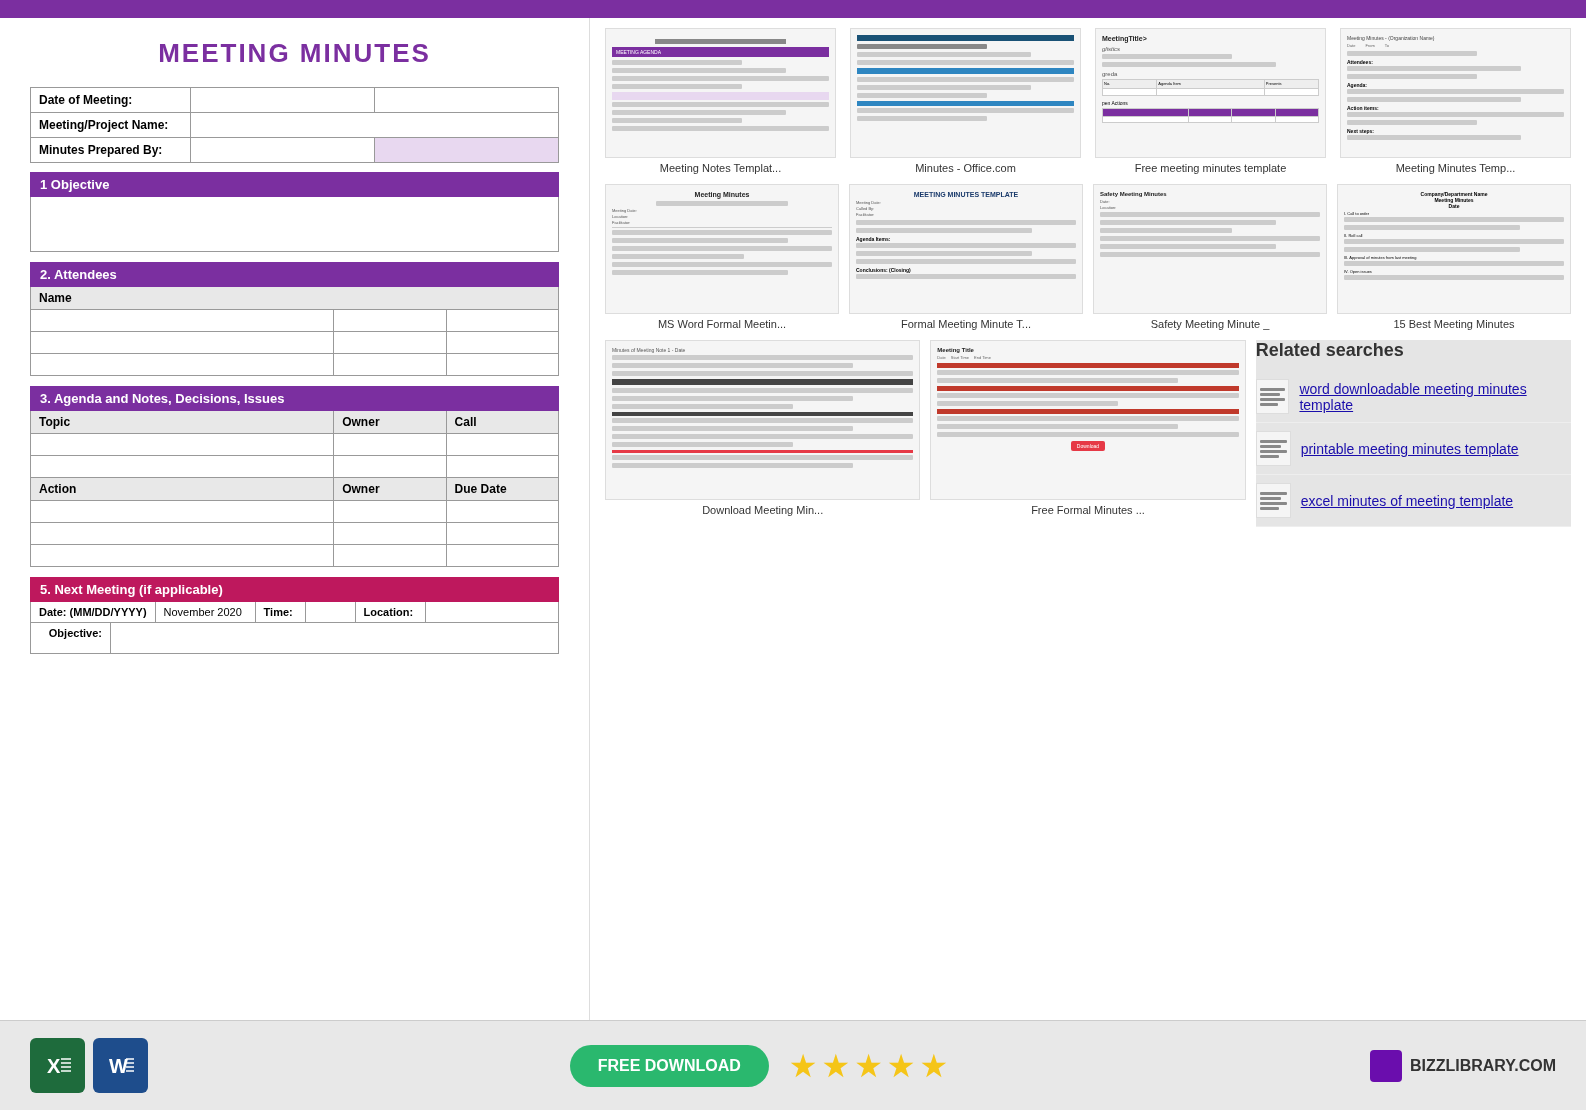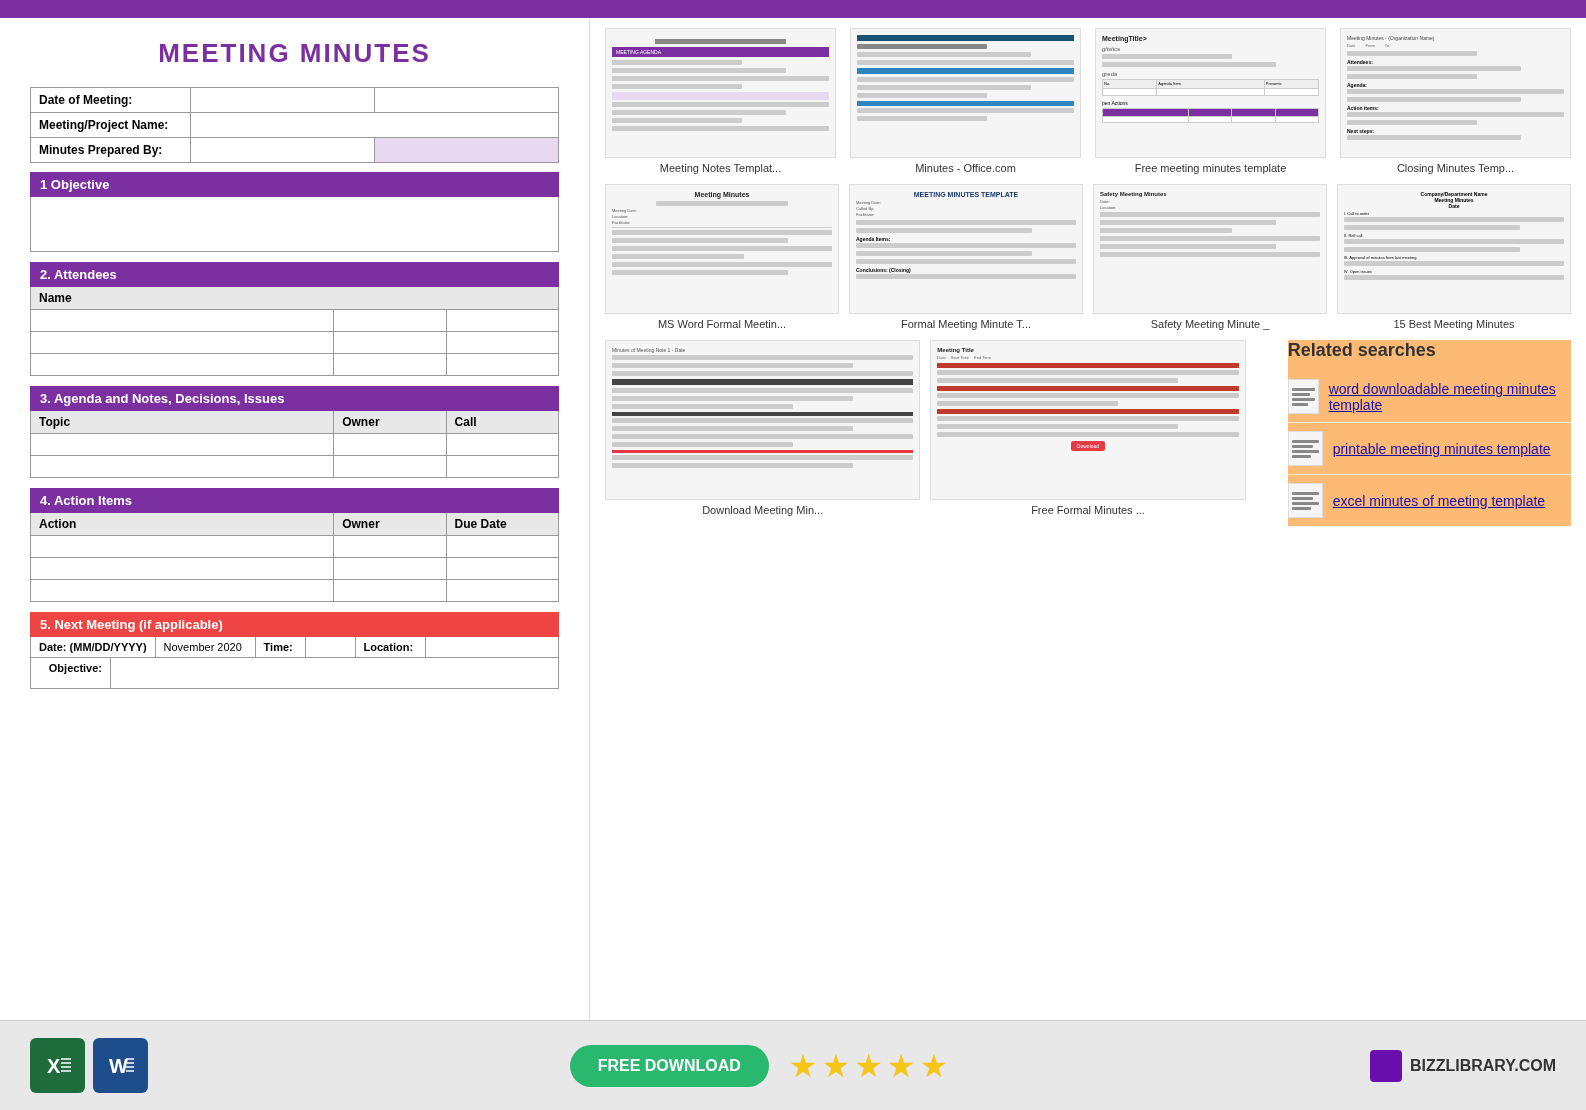--- a/index.html
+++ b/index.html
@@ -229,21 +229,21 @@
       padding: 3px 8px;
       font-size: 11px;
       border-right: 1px solid #999;
     }
 
     .td-col:last-child {
       border-right: none;
     }
 
     .next-meeting-header {
-      background: #ef4444;
+      background: #be185d;
       color: white;
       padding: 5px 10px;
       font-size: 13px;
       font-weight: bold;
       margin-top: 10px;
     }
 
     .next-meeting-row {
       display: flex;
       border: 1px solid #999;
@@ -379,22 +379,21 @@
     }
 
     
     .thumbnails-row3 {
       display: grid;
       grid-template-columns: 1fr 1fr 1fr;
       gap: 10px;
     }
 
     .related-searches-panel {
-      background: #fdba74;
-      margin-left: 32px;
+      background: #e5e5e5;
     }
 
     .related-title {
       font-size: 18px;
       font-weight: bold;
       color: #333;
       margin-bottom: 10px;
     }
 
     .related-item {
@@ -503,23 +502,20 @@
       <div class="td-col-main"></div>
       <div class="td-col"></div>
       <div class="td-col" style="border-right:none;"></div>
     </div>
     <div class="table-data-row">
       <div class="td-col-main"></div>
       <div class="td-col"></div>
       <div class="td-col" style="border-right:none;"></div>
     </div>
 
-    <div class="section-header">
-      <span>4. Action Items</span>
-    </div>
     <div class="table-header-row">
       <div class="th-col-main">Action</div>
       <div class="th-col">Owner</div>
       <div class="th-col">Due Date</div>
     </div>
     <div class="table-data-row">
       <div class="td-col-main"></div>
       <div class="td-col"></div>
       <div class="td-col" style="border-right:none;"></div>
     </div>
@@ -641,21 +637,21 @@
             <div style="font-size:5px;font-weight:bold;margin:3px 0 1px;">Agenda:</div>
             <div class="doc-line full"></div>
             <div class="doc-line medium"></div>
             <div style="font-size:5px;font-weight:bold;margin:3px 0 1px;">Action items:</div>
             <div class="doc-line full"></div>
             <div class="doc-line short"></div>
             <div style="font-size:5px;font-weight:bold;margin:3px 0 1px;">Next steps:</div>
             <div class="doc-line medium"></div>
           </div>
         </div>
-        <div class="thumbnail-label">Closing Minutes Temp...</div>
+        <div class="thumbnail-label">Meeting Minutes Temp...</div>
       </div>
     </div>
 
     <div class="thumbnails-row2">
 
       <div class="thumbnail-item">
         <div class="thumbnail-img">
           <div class="doc-lines">
             <div style="text-align:center;font-size:7px;font-weight:bold;color:#222;margin-bottom:3px;">Meeting Minutes</div>
             <div class="doc-line short" style="margin:0 auto 2px;"></div>

